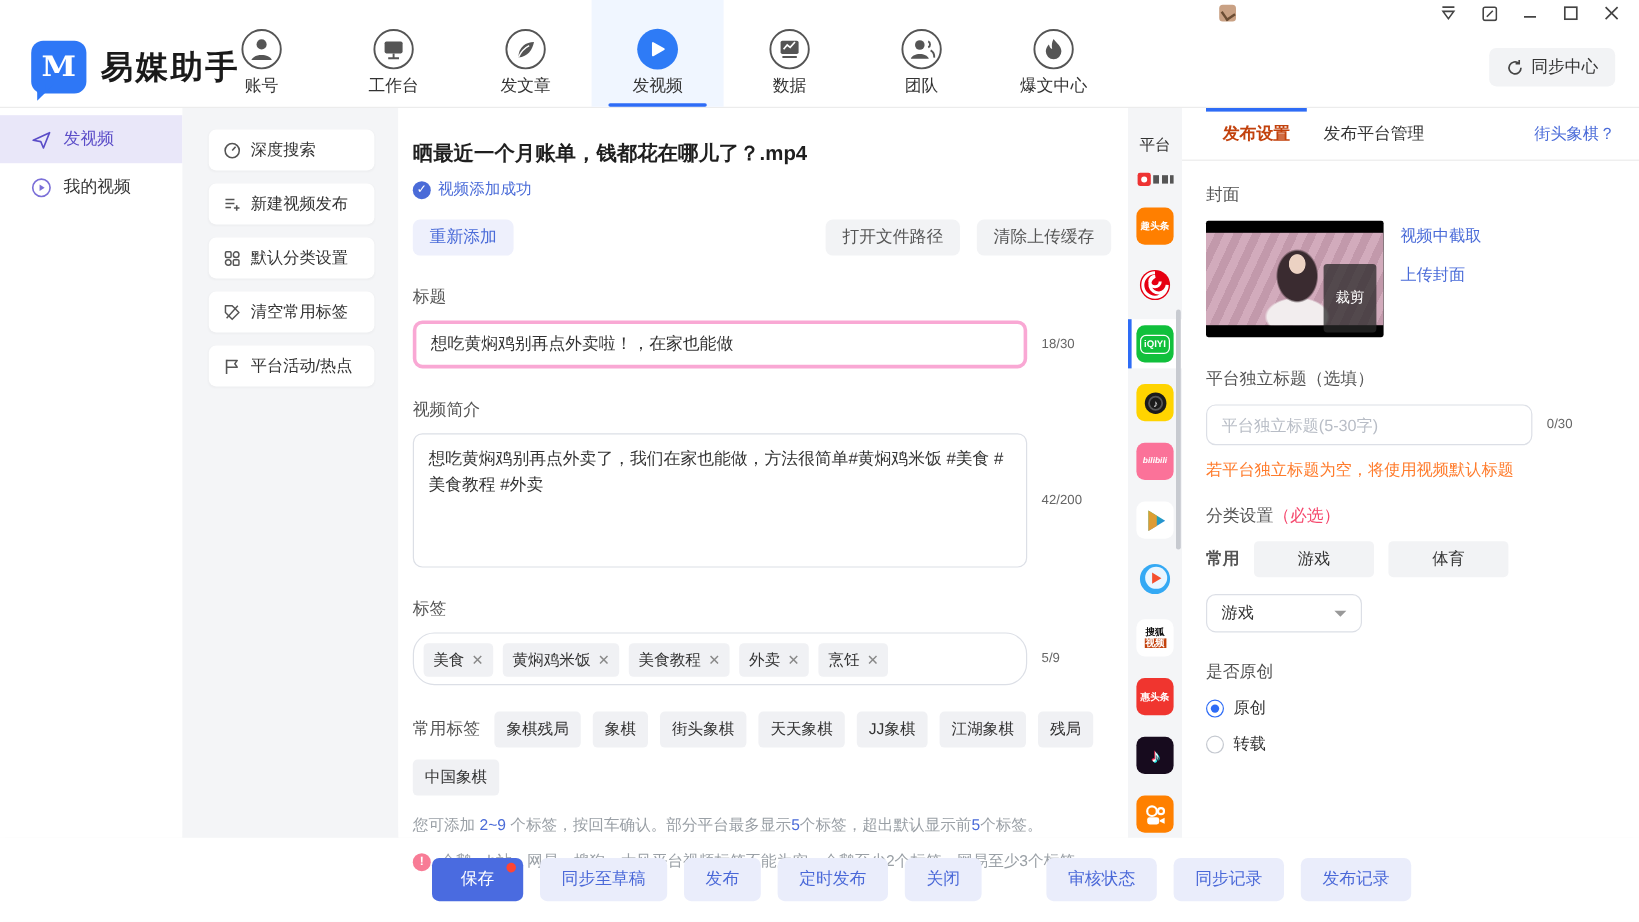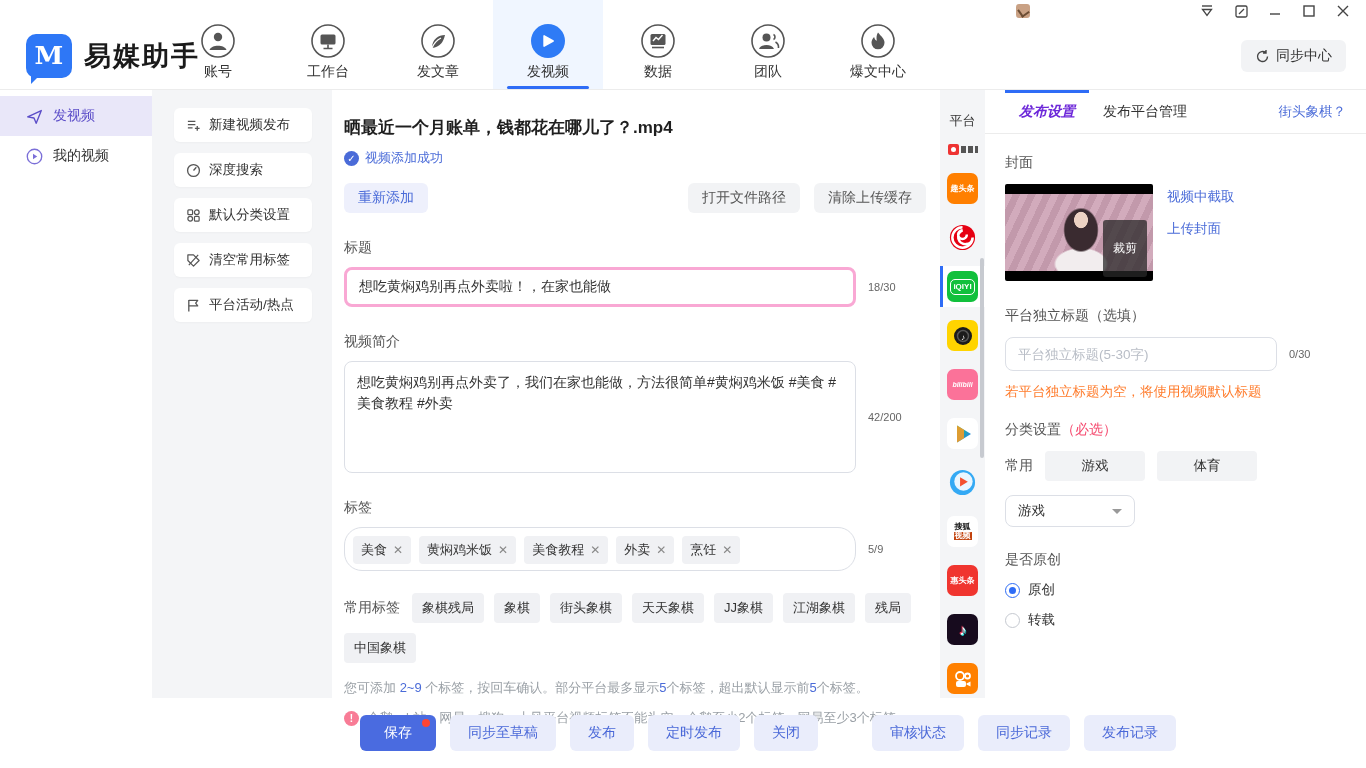--- a/index.html
+++ b/index.html
@@ -91,21 +91,21 @@
   .mini-logo { width:30px; height:13px; margin-bottom:18px; display:flex; align-items:center; gap:2px; cursor:pointer; }
   .mini-logo .rbox { width:11px; height:11px; background:#e33; border-radius:2px; position:relative; }
   .mini-logo .rbox:after { content:""; position:absolute; inset:3px; border-radius:50%; background:#fff; }
   .mini-logo .tline { flex:1; height:7px; background:repeating-linear-gradient(90deg,#555 0 5px,transparent 5px 7px); }
   .logo-txt { color:#fff; font-weight:bold; text-align:center; line-height:1; }
 
   
   .panel { width:381px; background:#fff; padding:0 20px; overflow:hidden; }
   .tabs { display:flex; align-items:center; border-bottom:1px solid #ececec; margin:0 -20px; padding:0 20px; height:44px; }
   .tab { font-size:14px; padding:0 14px; height:44px; display:flex; align-items:center; cursor:pointer; position:relative; color:#333; }
-  .tab.active { color:#6d28d9; font-weight:bold;font-style:italic; }
+  .tab.active { color:#c2410c; font-weight:bold; }
   .tab.active:before { content:""; position:absolute; top:0; left:0; right:0; height:3px; background:#2e6cf6; }
   .howto { margin-left:auto; color:#4a6bd8; font-size:13.5px; cursor:pointer; }
   .panel-label { font-size:14px; color:#555; margin:20px 0 12px; }
   .cover-row { display:flex; gap:14px; }
   .thumb { width:148px; height:97px; background:#000; position:relative; border-radius:2px; overflow:hidden; flex:none; cursor:pointer; }
   .thumb-img { position:absolute; left:0; right:0; top:10px; bottom:10px;
     background:
       radial-gradient(ellipse 11px 13px at 76px 26px, #ecd2c3 0 60%, rgba(0,0,0,0) 66%),
       radial-gradient(ellipse 26px 33px at 76px 36px, #3a2b30 0 62%, rgba(0,0,0,0) 68%),
       radial-gradient(ellipse 40px 24px at 76px 70px, #f2edee 0 62%, rgba(0,0,0,0) 68%),
@@ -113,21 +113,21 @@
   .crop-chip { position:absolute; right:6px; bottom:4px; background:rgba(40,40,40,.75); color:#fff; font-size:12px;
     padding:20px 10px; border-radius:3px; cursor:pointer; }
   .cover-links { display:flex; flex-direction:column; gap:14px; padding-top:4px; }
   .blue-link { color:#4a6bd8; font-size:13.5px; cursor:pointer; }
   .small-input { width:272px; height:34px; border:1px solid #dcdfe6; border-radius:8px; padding:0 12px;
     font-size:13.5px; color:#333; font-family:inherit; outline:none; }
   .small-input::placeholder { color:#b8bdc6; }
   .orange-note { color:#ff7b2b; font-size:13.5px; margin-top:12px; }
   .required { color:#f5486d; }
   .cat-row { display:flex; align-items:center; gap:12px; margin-top:18px; }
-  .cat-row .lbl { font-size:14px; color:#555; }
+  .cat-row .lbl { font-size:14px; color:#555;font-weight:bold; }
   .cat-btn { background:#f2f3f5; border:none; border-radius:4px; width:100px; height:30px; font-size:13.5px;
     color:#333; cursor:pointer; font-family:inherit; }
   .select { margin-top:14px; width:130px; height:32px; border:1px solid #dcdfe6; border-radius:8px;
     display:flex; align-items:center; justify-content:space-between; padding:0 12px; font-size:13.5px; cursor:pointer; }
   .caret { width:0; height:0; border:5px solid transparent; border-top-color:#999; margin-top:5px; }
   .radio-row { display:flex; align-items:center; gap:8px; margin-top:12px; font-size:13.5px; color:#333; cursor:pointer; }
   .radio { width:15px; height:15px; border-radius:50%; border:1px solid #c5c9d0; position:relative; background:#fff; }
   .radio.on { border-color:#2e6cf6; }
   .radio.on:after { content:""; position:absolute; inset:3px; border-radius:50%; background:#2e6cf6; }
 
@@ -284,34 +284,34 @@
           </svg>
       </span>
       <span>我的视频</span>
     </div>
   </div>
 
   <div class="tools">
     <div class="tool-btn">
       <span>
         <svg width="15" height="15" viewBox="0 0 16 16">
+            <circle cx="8" cy="8" r="6.3" fill="none" stroke="#555" stroke-width="1.4"></circle>
+            <path d="M8 8L11 4.5" stroke="#555" stroke-width="1.4"></path>
+          </svg>
+      </span>
+      <span>深度搜索</span>
+    </div>
+    <div class="tool-btn">
+      <span>
+        <svg width="15" height="15" viewBox="0 0 16 16">
             <path d="M2 3.5h8M2 7h8M2 10.5h5" stroke="#555" stroke-width="1.4"></path>
             <path d="M12 8.5v5M9.5 11h5" stroke="#555" stroke-width="1.4"></path>
           </svg>
       </span>
       <span>新建视频发布</span>
-    </div>
-    <div class="tool-btn">
-      <span>
-        <svg width="15" height="15" viewBox="0 0 16 16">
-            <circle cx="8" cy="8" r="6.3" fill="none" stroke="#555" stroke-width="1.4"></circle>
-            <path d="M8 8L11 4.5" stroke="#555" stroke-width="1.4"></path>
-          </svg>
-      </span>
-      <span>深度搜索</span>
     </div>
     <div class="tool-btn">
       <span>
         <svg width="15" height="15" viewBox="0 0 16 16">
             <rect x="2" y="2" width="5" height="5" rx="1" fill="none" stroke="#555" stroke-width="1.3"></rect>
             <rect x="9" y="2" width="5" height="5" rx="2.5" fill="none" stroke="#555" stroke-width="1.3"></rect>
             <rect x="2" y="9" width="5" height="5" rx="2.5" fill="none" stroke="#555" stroke-width="1.3"></rect>
             <rect x="9" y="9" width="5" height="5" rx="1" fill="none" stroke="#555" stroke-width="1.3"></rect>
           </svg>
       </span>

